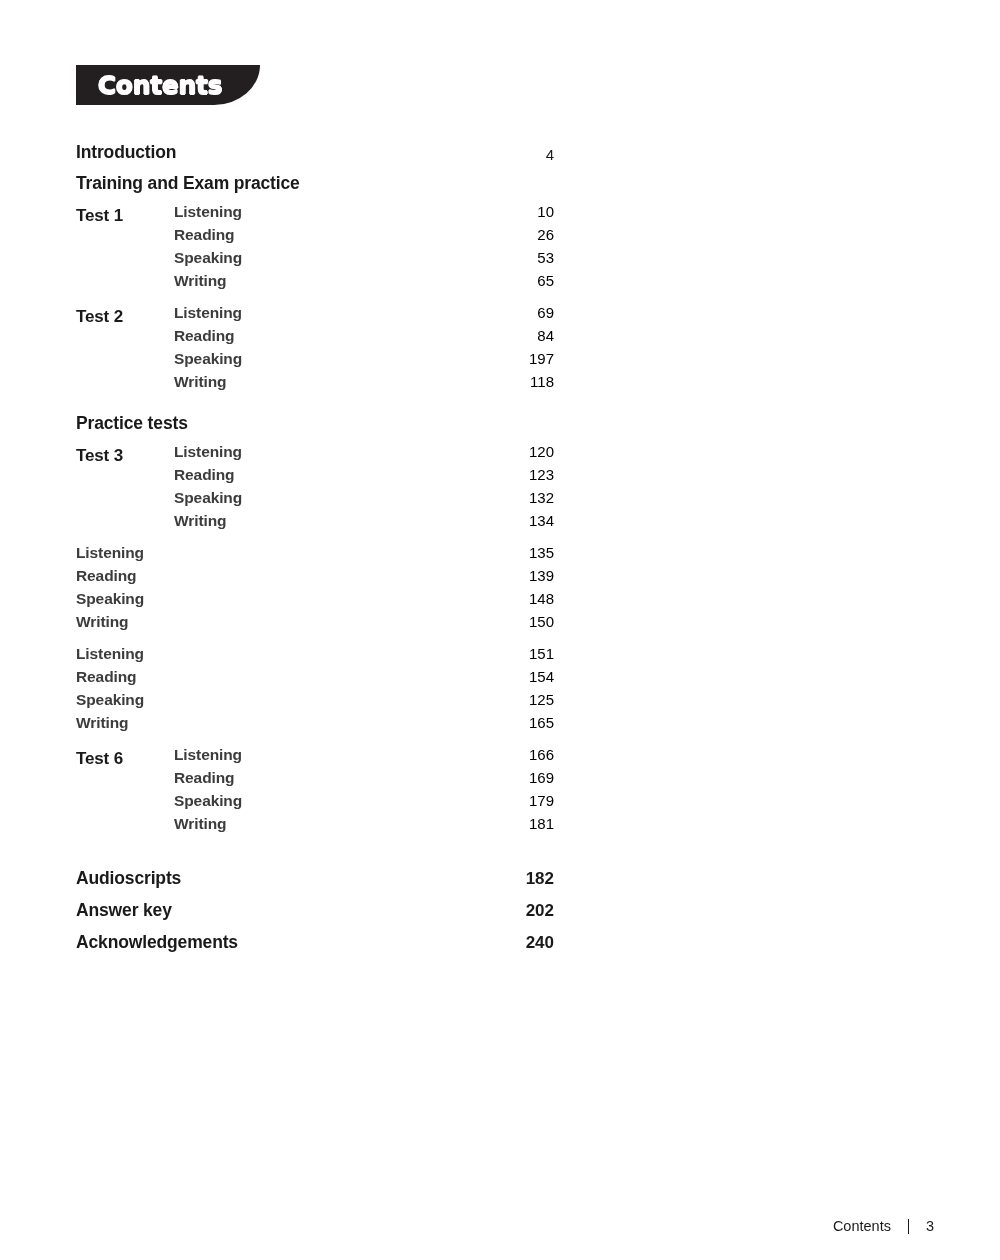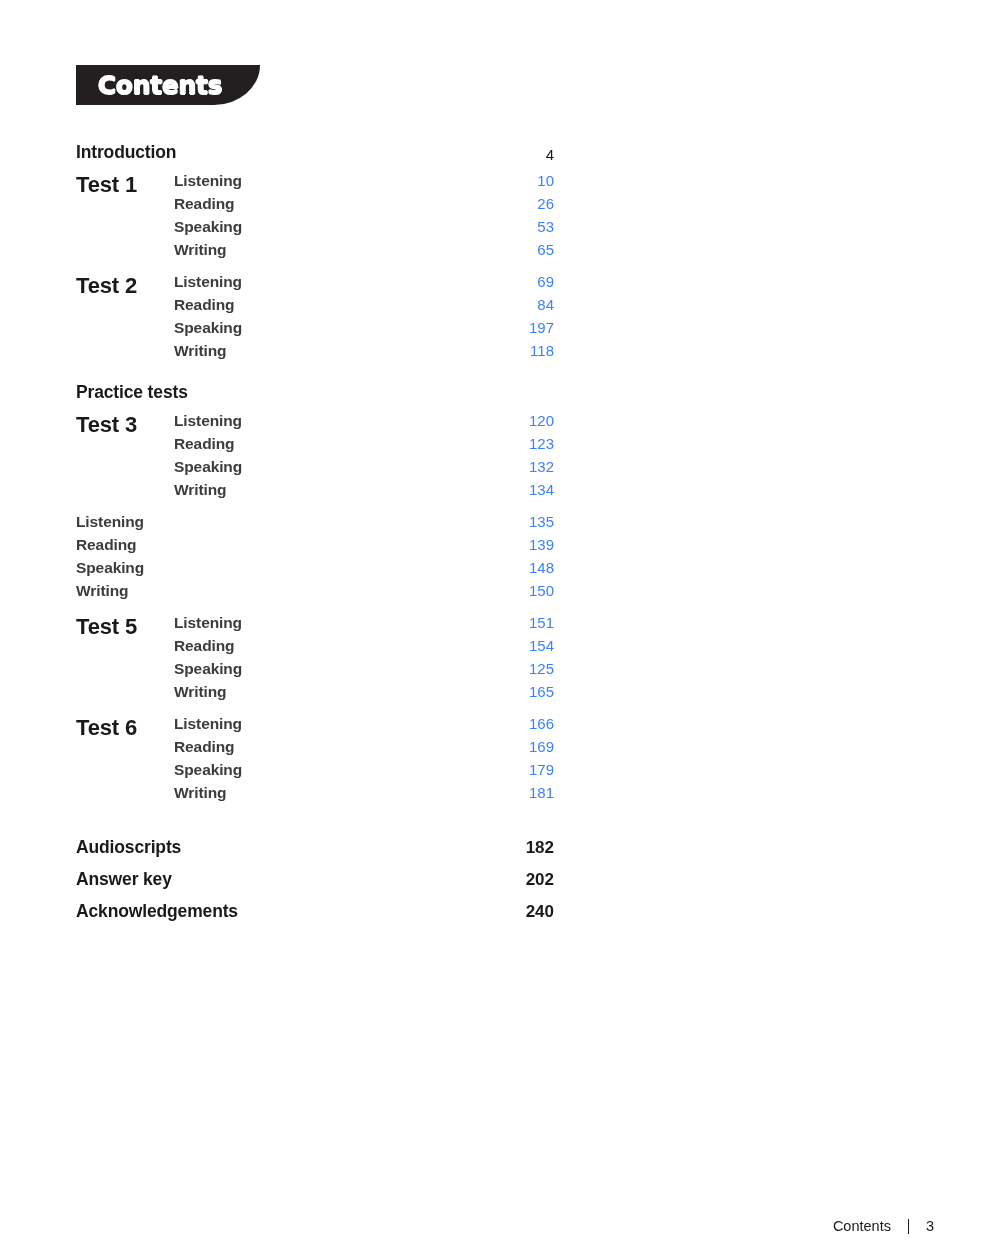--- a/index.html
+++ b/index.html
@@ -88,21 +88,21 @@
 
   
   .test-group {
     position: relative;
     display: flex;
     margin-top: 9px;
   }
   .test-group .test-name {
     width: 98px;
     flex: 0 0 98px;
-    font-size: 22px;
+    font-size: 17px;
     font-weight: bold;
     letter-spacing: -0.15px;
     line-height: 23px;
     padding-top: 1px;
   }
   .test-group .skills {
     flex: 1;
   }
   .skill-row {
     display: flex;
@@ -113,21 +113,21 @@
     flex: 1;
     font-size: 15.5px;
     font-weight: bold;
     color: #3c3c3c;
     letter-spacing: -0.1px;
   }
   .skill-row .page {
     width: 60px;
     text-align: right;
     font-size: 15px;
-    color: #3b82f6;
+    color: #000000;
   }
   .gap-before-section { height: 7px; }
   .tail-block { margin-top: 19px; }
   .tail-block .row-heading { height: 32px; }
 
   
   .footer {
     position: absolute;
     right: 66px;
     bottom: 26px;
@@ -153,20 +153,24 @@
   <div class="banner-label">Contents</div>
 </div>
 
 <div class="toc">
 
   <div class="row row-heading page-plain">
     <span class="label">Introduction</span>
     <span class="page">4</span>
   </div>
 
+  <div class="row row-heading">
+    <span class="label">Training and Exam practice</span>
+    <span class="page"></span>
+  </div>
 
   <div class="test-group">
     <div class="test-name">Test 1</div>
     <div class="skills">
       <div class="skill-row">
         <span class="skill-name">Listening</span>
         <span class="page">10</span>
       </div>
       <div class="skill-row">
         <span class="skill-name">Reading</span>
@@ -249,21 +253,20 @@
         <span class="page">148</span>
       </div>
       <div class="skill-row">
         <span class="skill-name">Writing</span>
         <span class="page">150</span>
       </div>
     </div>
   </div>
 
   <div class="test-group">
-    <div class="test-name">Test 5</div>
     <div class="skills">
       <div class="skill-row">
         <span class="skill-name">Listening</span>
         <span class="page">151</span>
       </div>
       <div class="skill-row">
         <span class="skill-name">Reading</span>
         <span class="page">154</span>
       </div>
       <div class="skill-row">

